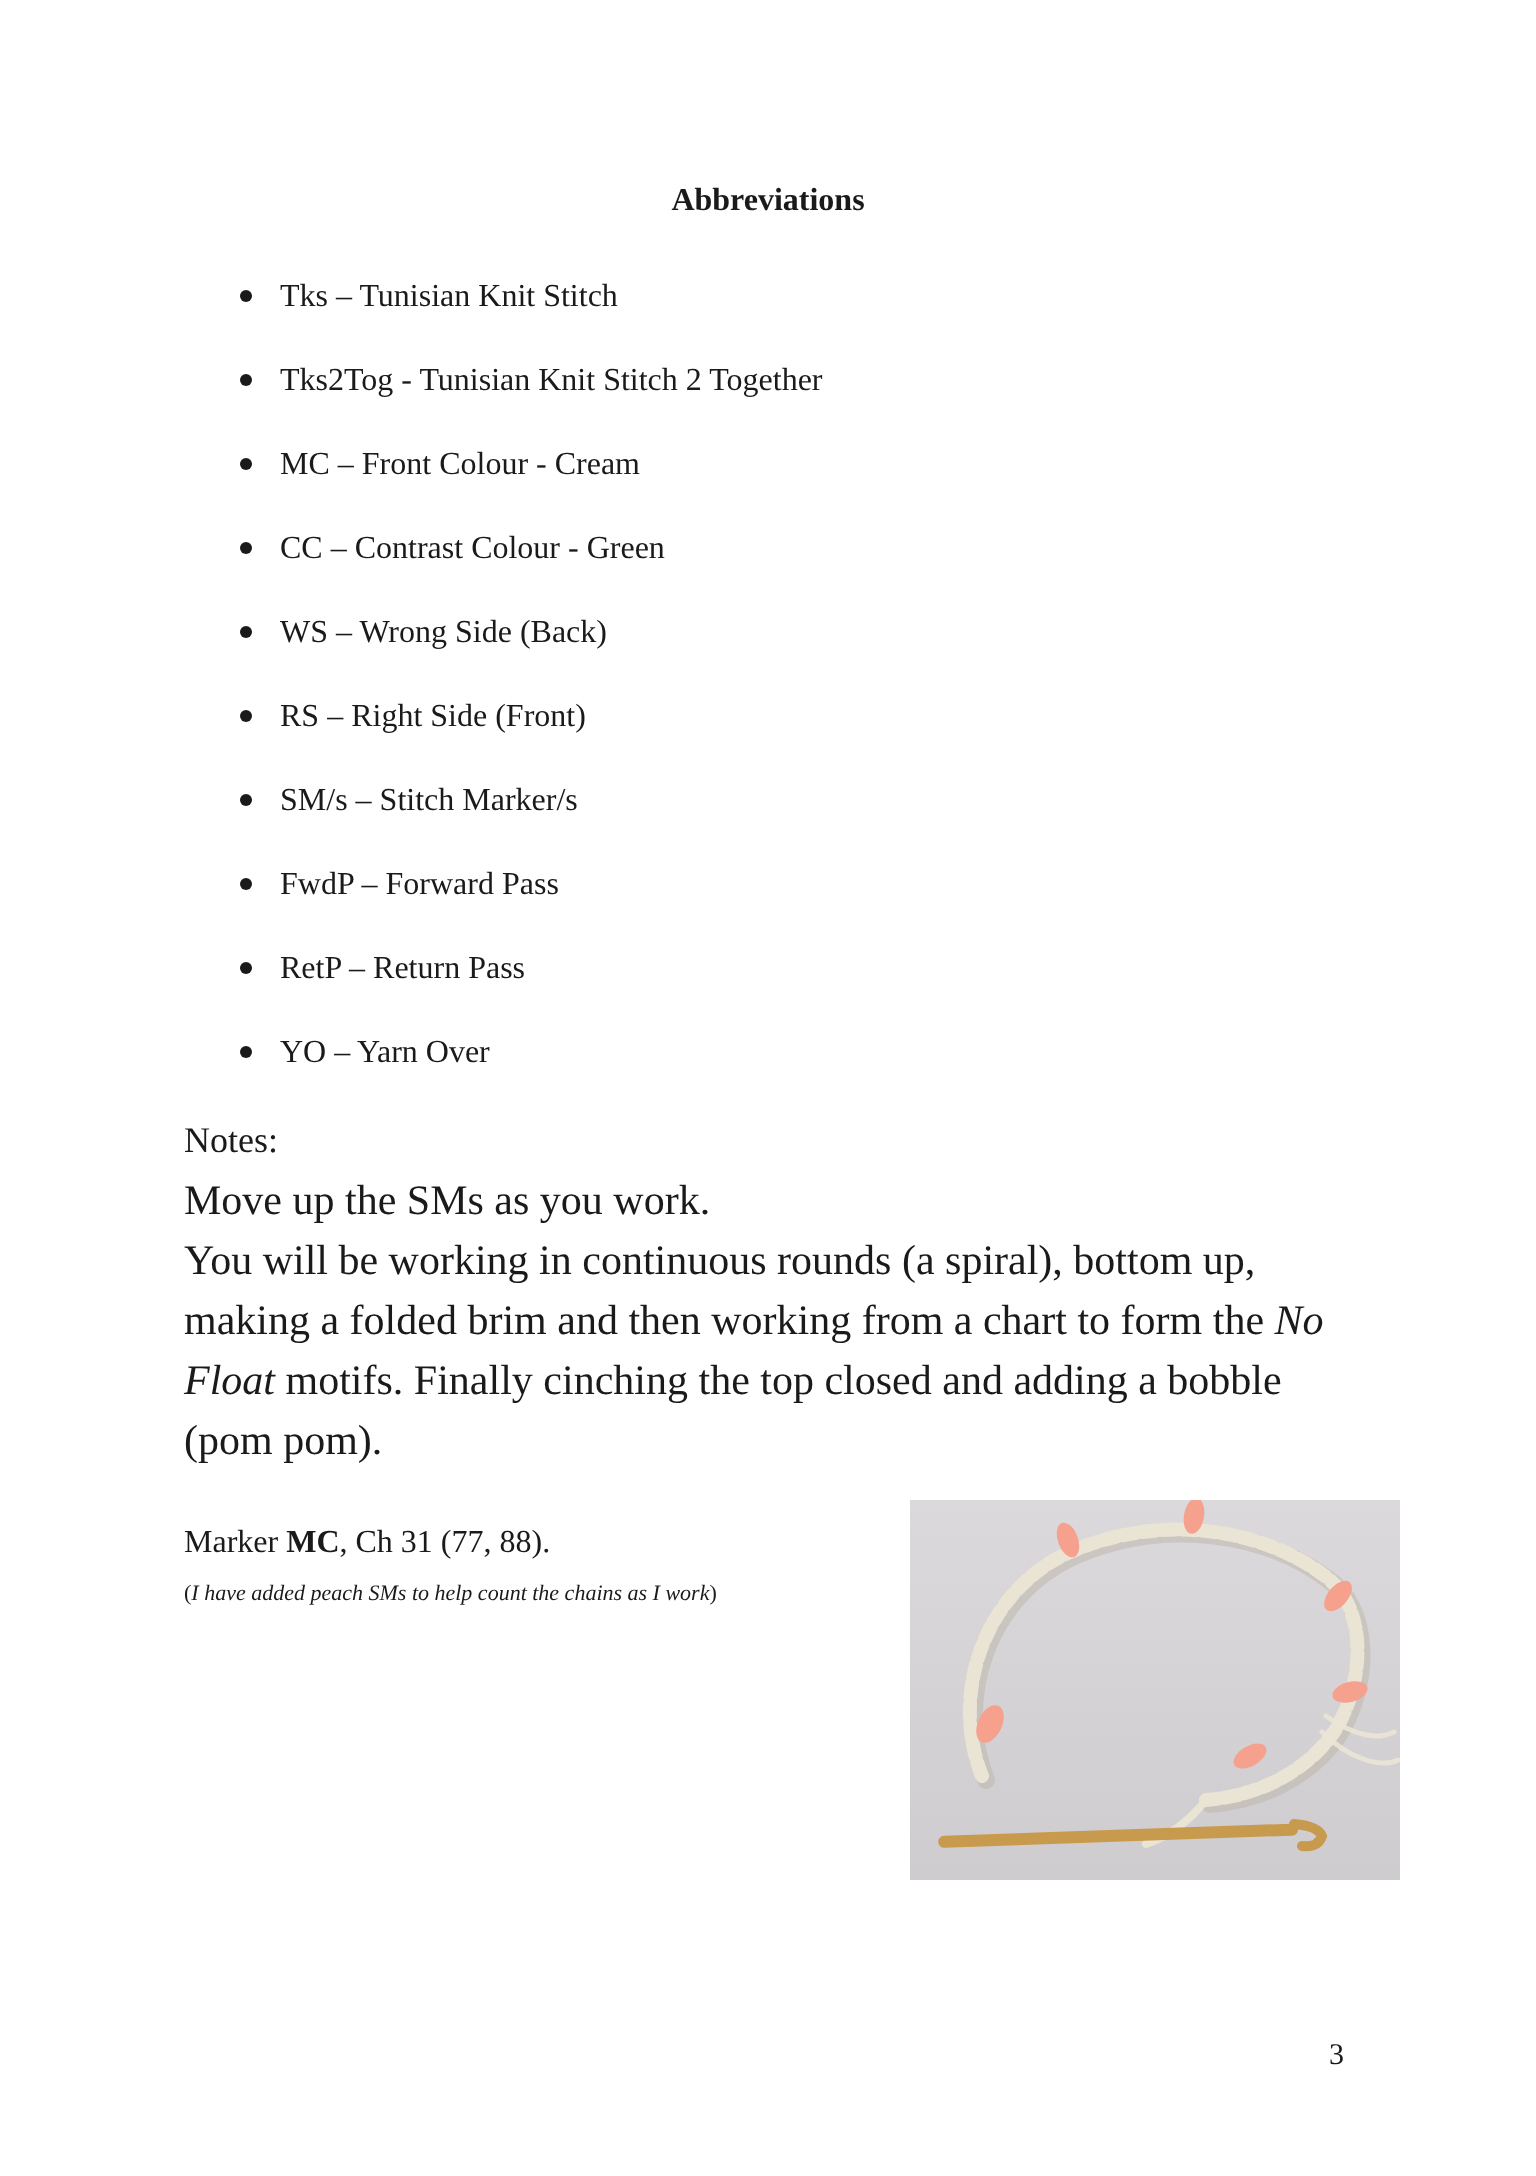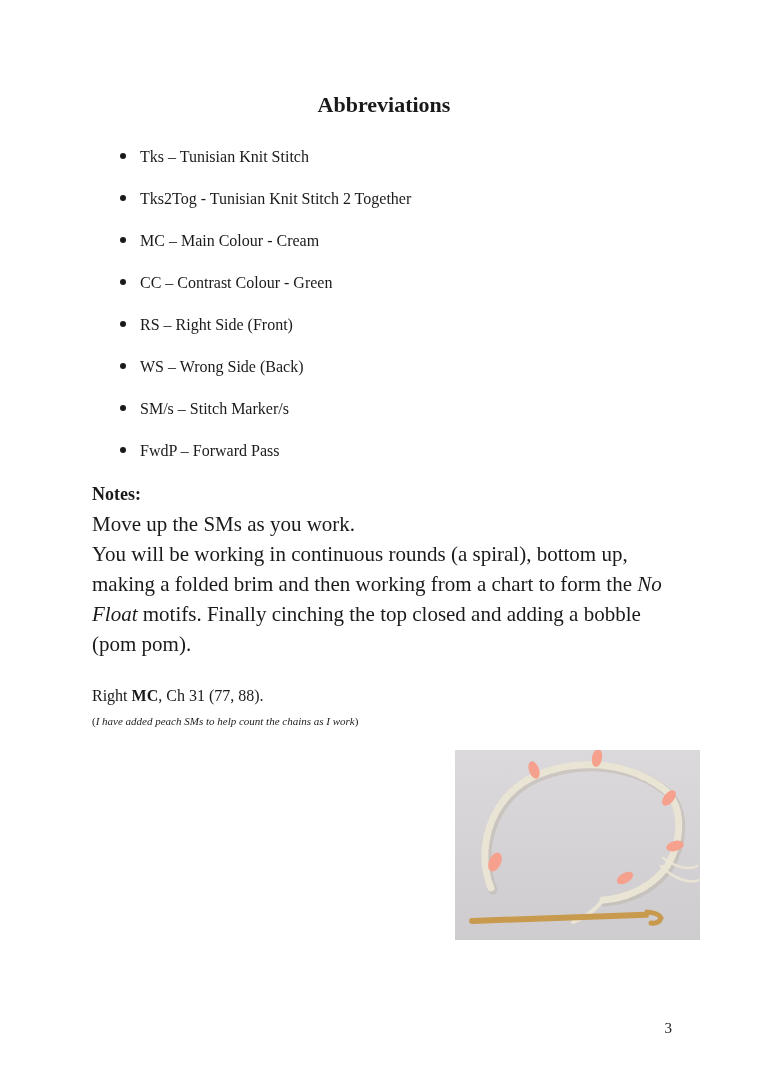--- a/index.html
+++ b/index.html
@@ -16,21 +16,21 @@
   }
   .content {
     position: absolute;
     left: 92px;
     right: 92px;
     top: 92px;
   }
   .doc-title {
     text-align: center;
     font-weight: bold;
-    font-size: 22px;
+    font-size: 16px;
     margin: 0 0 30px 0;
   }
   ul.abbrev-list {
     list-style: none;
     margin: 0;
     padding: 0 0 0 28px;
   }
   ul.abbrev-list li {
     position: relative;
     font-size: 16px;
@@ -43,21 +43,21 @@
     left: 0;
     top: 5px;
     width: 6px;
     height: 6px;
     border-radius: 50%;
     background: #1a1a1a;
   }
   .term { font-weight: normal; }
   .section-heading {
     font-size: 18px;
-    font-weight: bold;
+    font-weight: normal;
     margin: 0 0 4px 0;
   }
   .notes-section { margin-top: 18px; }
   .notes-body {
     font-size: 21px;
     line-height: 30px;
     margin: 0;
     max-width: 584px;
   }
   .foundation-section {
@@ -105,53 +105,61 @@
       <li>
         <span class="bullet"></span>
         <span class="term">Tks –</span><span> Tunisian Knit Stitch</span>
       </li>
       <li>
         <span class="bullet"></span>
         <span class="term">Tks2Tog</span><span> - Tunisian Knit Stitch 2 Together</span>
       </li>
       <li>
         <span class="bullet"></span>
-        <span class="term">MC –</span><span> Main Colour - Cream</span>
+        <span class="term">MC –</span><span> Front Colour - Cream</span>
       </li>
       <li>
         <span class="bullet"></span>
         <span class="term">CC –</span><span> Contrast Colour - Green</span>
       </li>
       <li>
         <span class="bullet"></span>
+        <span class="term">WS –</span><span> Wrong Side (Back)</span>
+      </li>
+      <li>
+        <span class="bullet"></span>
         <span class="term">RS –</span><span> Right Side (Front)</span>
       </li>
       <li>
         <span class="bullet"></span>
-        <span class="term">WS –</span><span> Wrong Side (Back)</span>
-      </li>
-      <li>
-        <span class="bullet"></span>
         <span class="term">SM/s –</span><span> Stitch Marker/s</span>
       </li>
       <li>
         <span class="bullet"></span>
         <span class="term">FwdP –</span><span> Forward Pass</span>
+      </li>
+      <li>
+        <span class="bullet"></span>
+        <span class="term">RetP –</span><span> Return Pass</span>
+      </li>
+      <li>
+        <span class="bullet"></span>
+        <span class="term">YO –</span><span> Yarn Over</span>
       </li>
     </ul>
 
     <div class="notes-section">
       <h2 class="section-heading">Notes:</h2>
       <p class="notes-body">Move up the SMs as you work.</p>
       <p class="notes-body"><span>You will be working in continuous rounds (a spiral), bottom up, making a folded brim and then working from a chart to form the </span><span class="it">No Float</span><span> motifs. Finally cinching the top closed and adding a bobble (pom pom).</span></p>
     </div>
 
     <div class="foundation-section">
       <div class="foundation-text">
-        <p><span>Right </span><span class="b">MC</span><span>, Ch 31 (77, 88).</span></p>
+        <p><span>Marker </span><span class="b">MC</span><span>, Ch 31 (77, 88).</span></p>
         <p class="small-note"><span>(</span><span class="it">I have added peach SMs to help count the chains as I work</span><span>)</span></p>
       </div>
     </div>
 
   </div>
 
   <div class="photo-frame">
     <svg width="245" height="190" viewBox="0 0 245 190" xmlns="http://www.w3.org/2000/svg">
       <defs>
         <linearGradient id="bgGrad" x1="0" y1="0" x2="0" y2="1">

